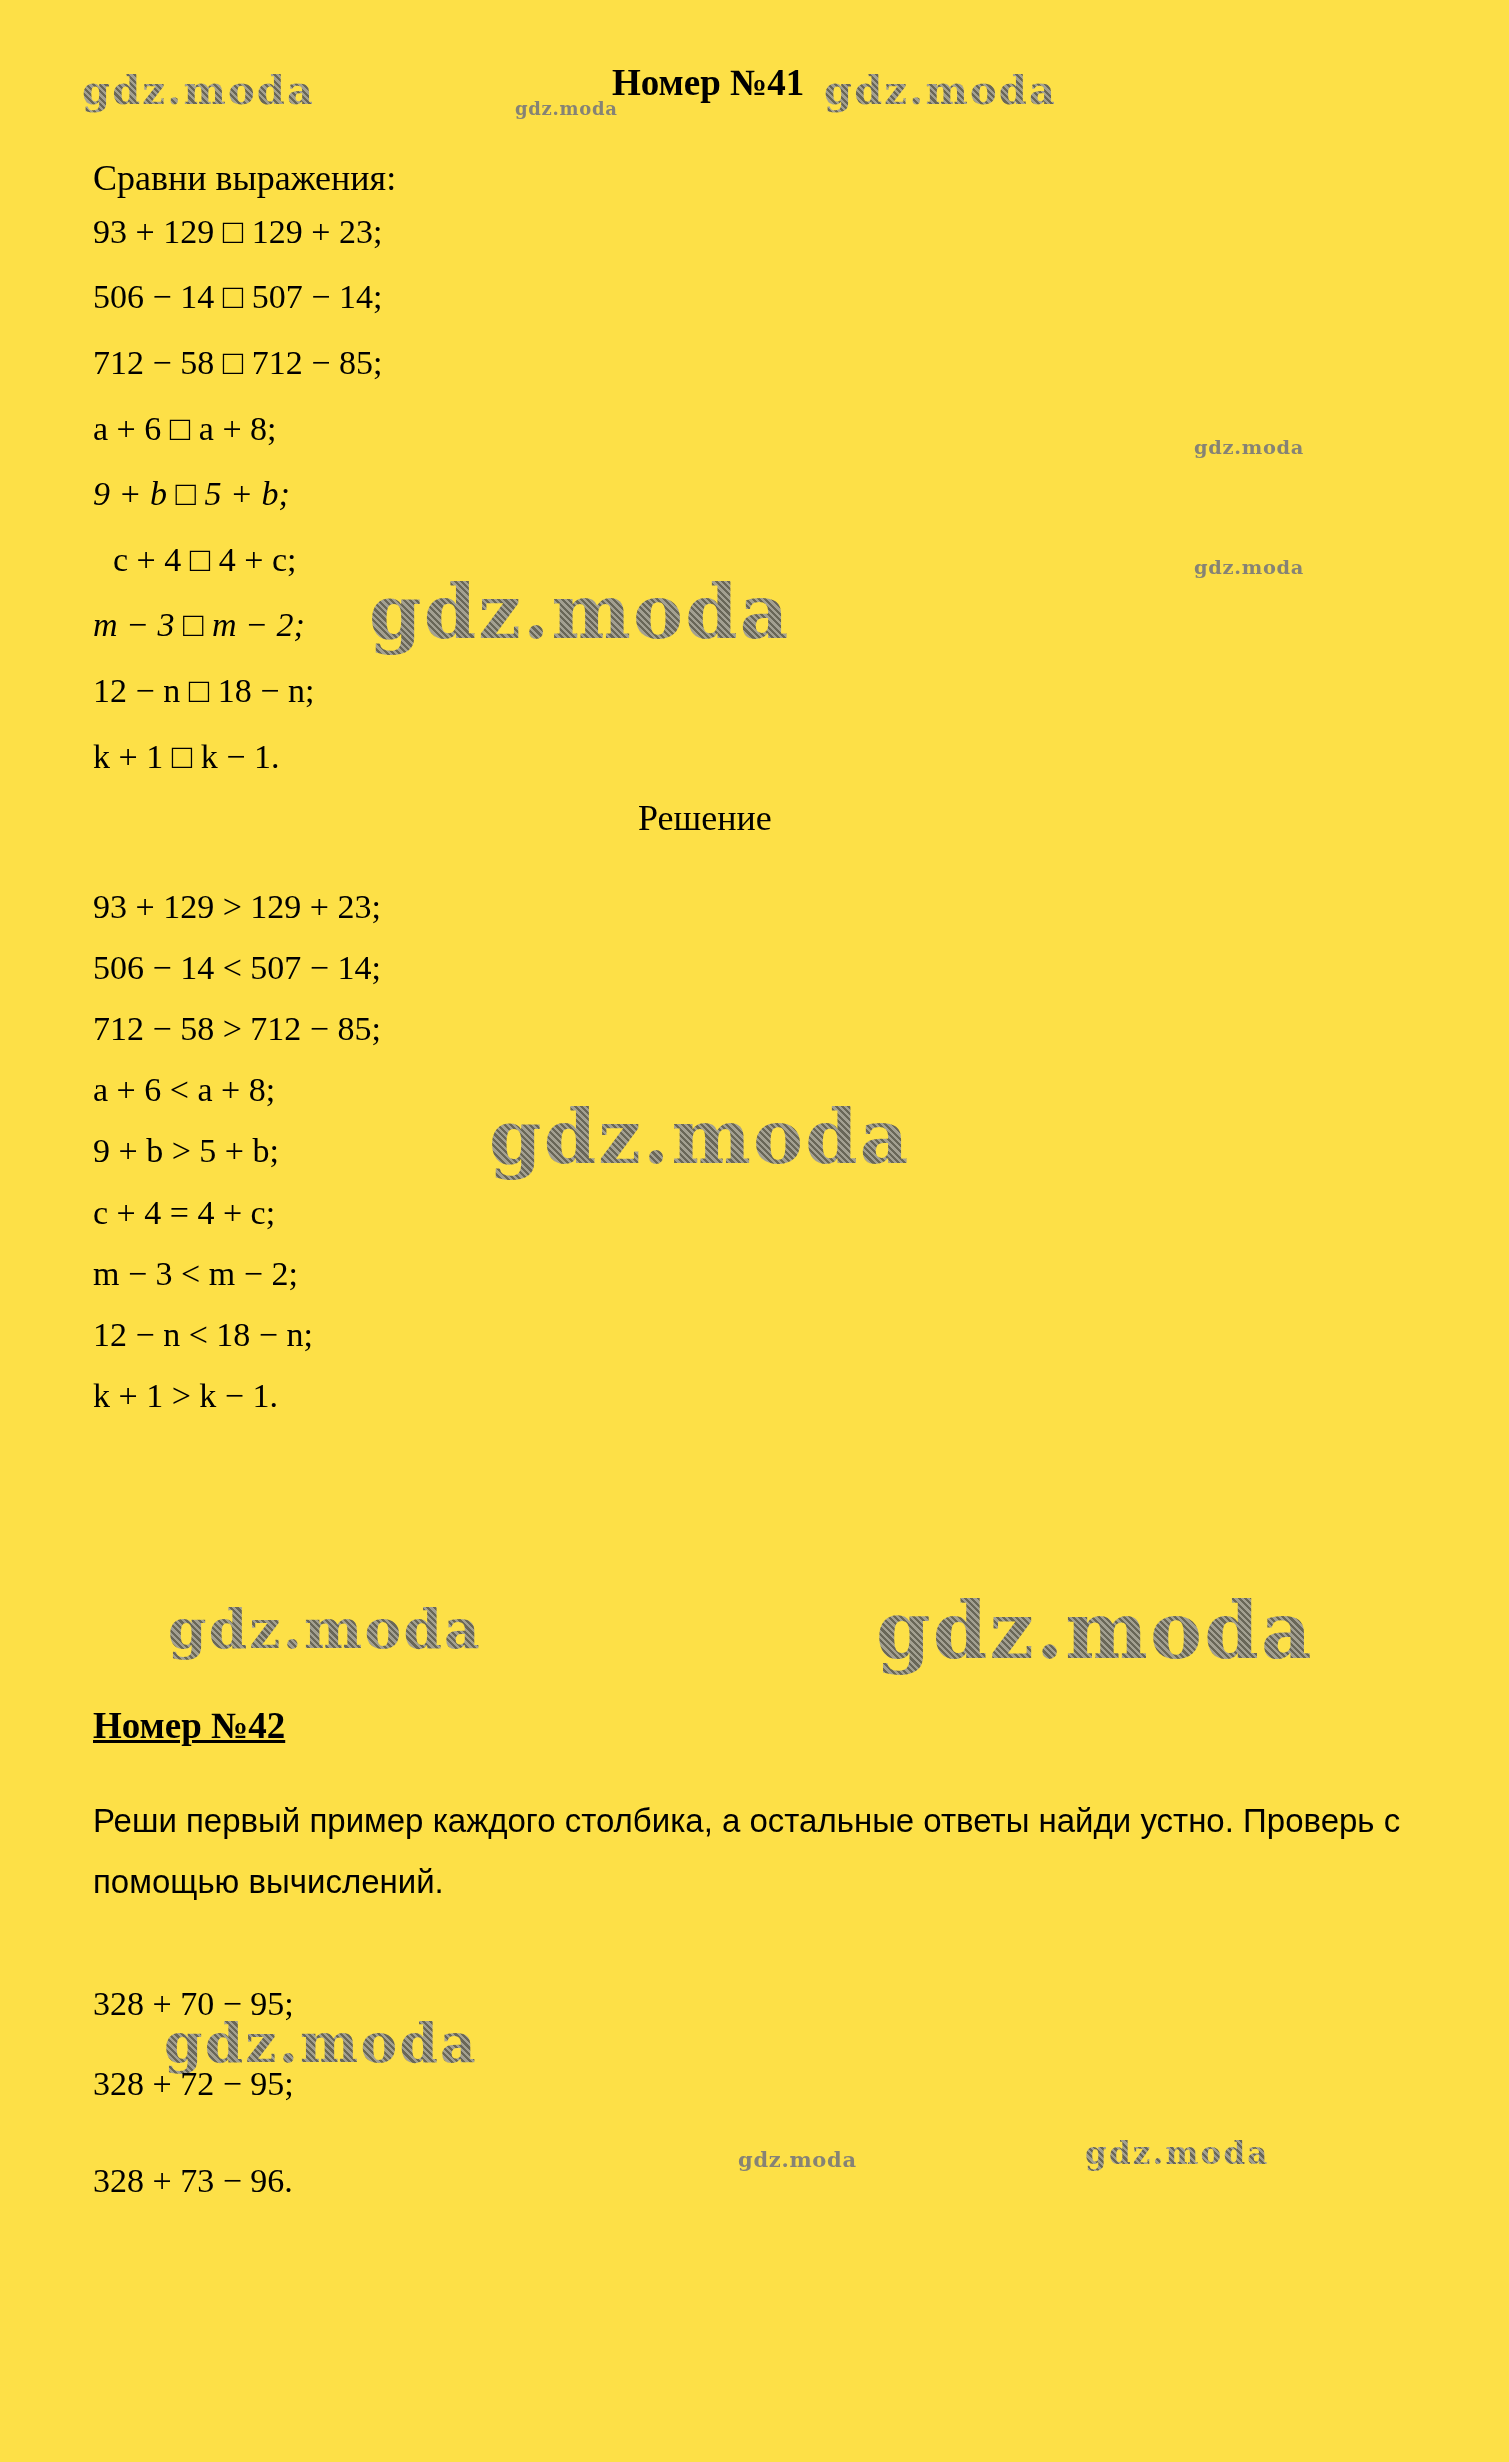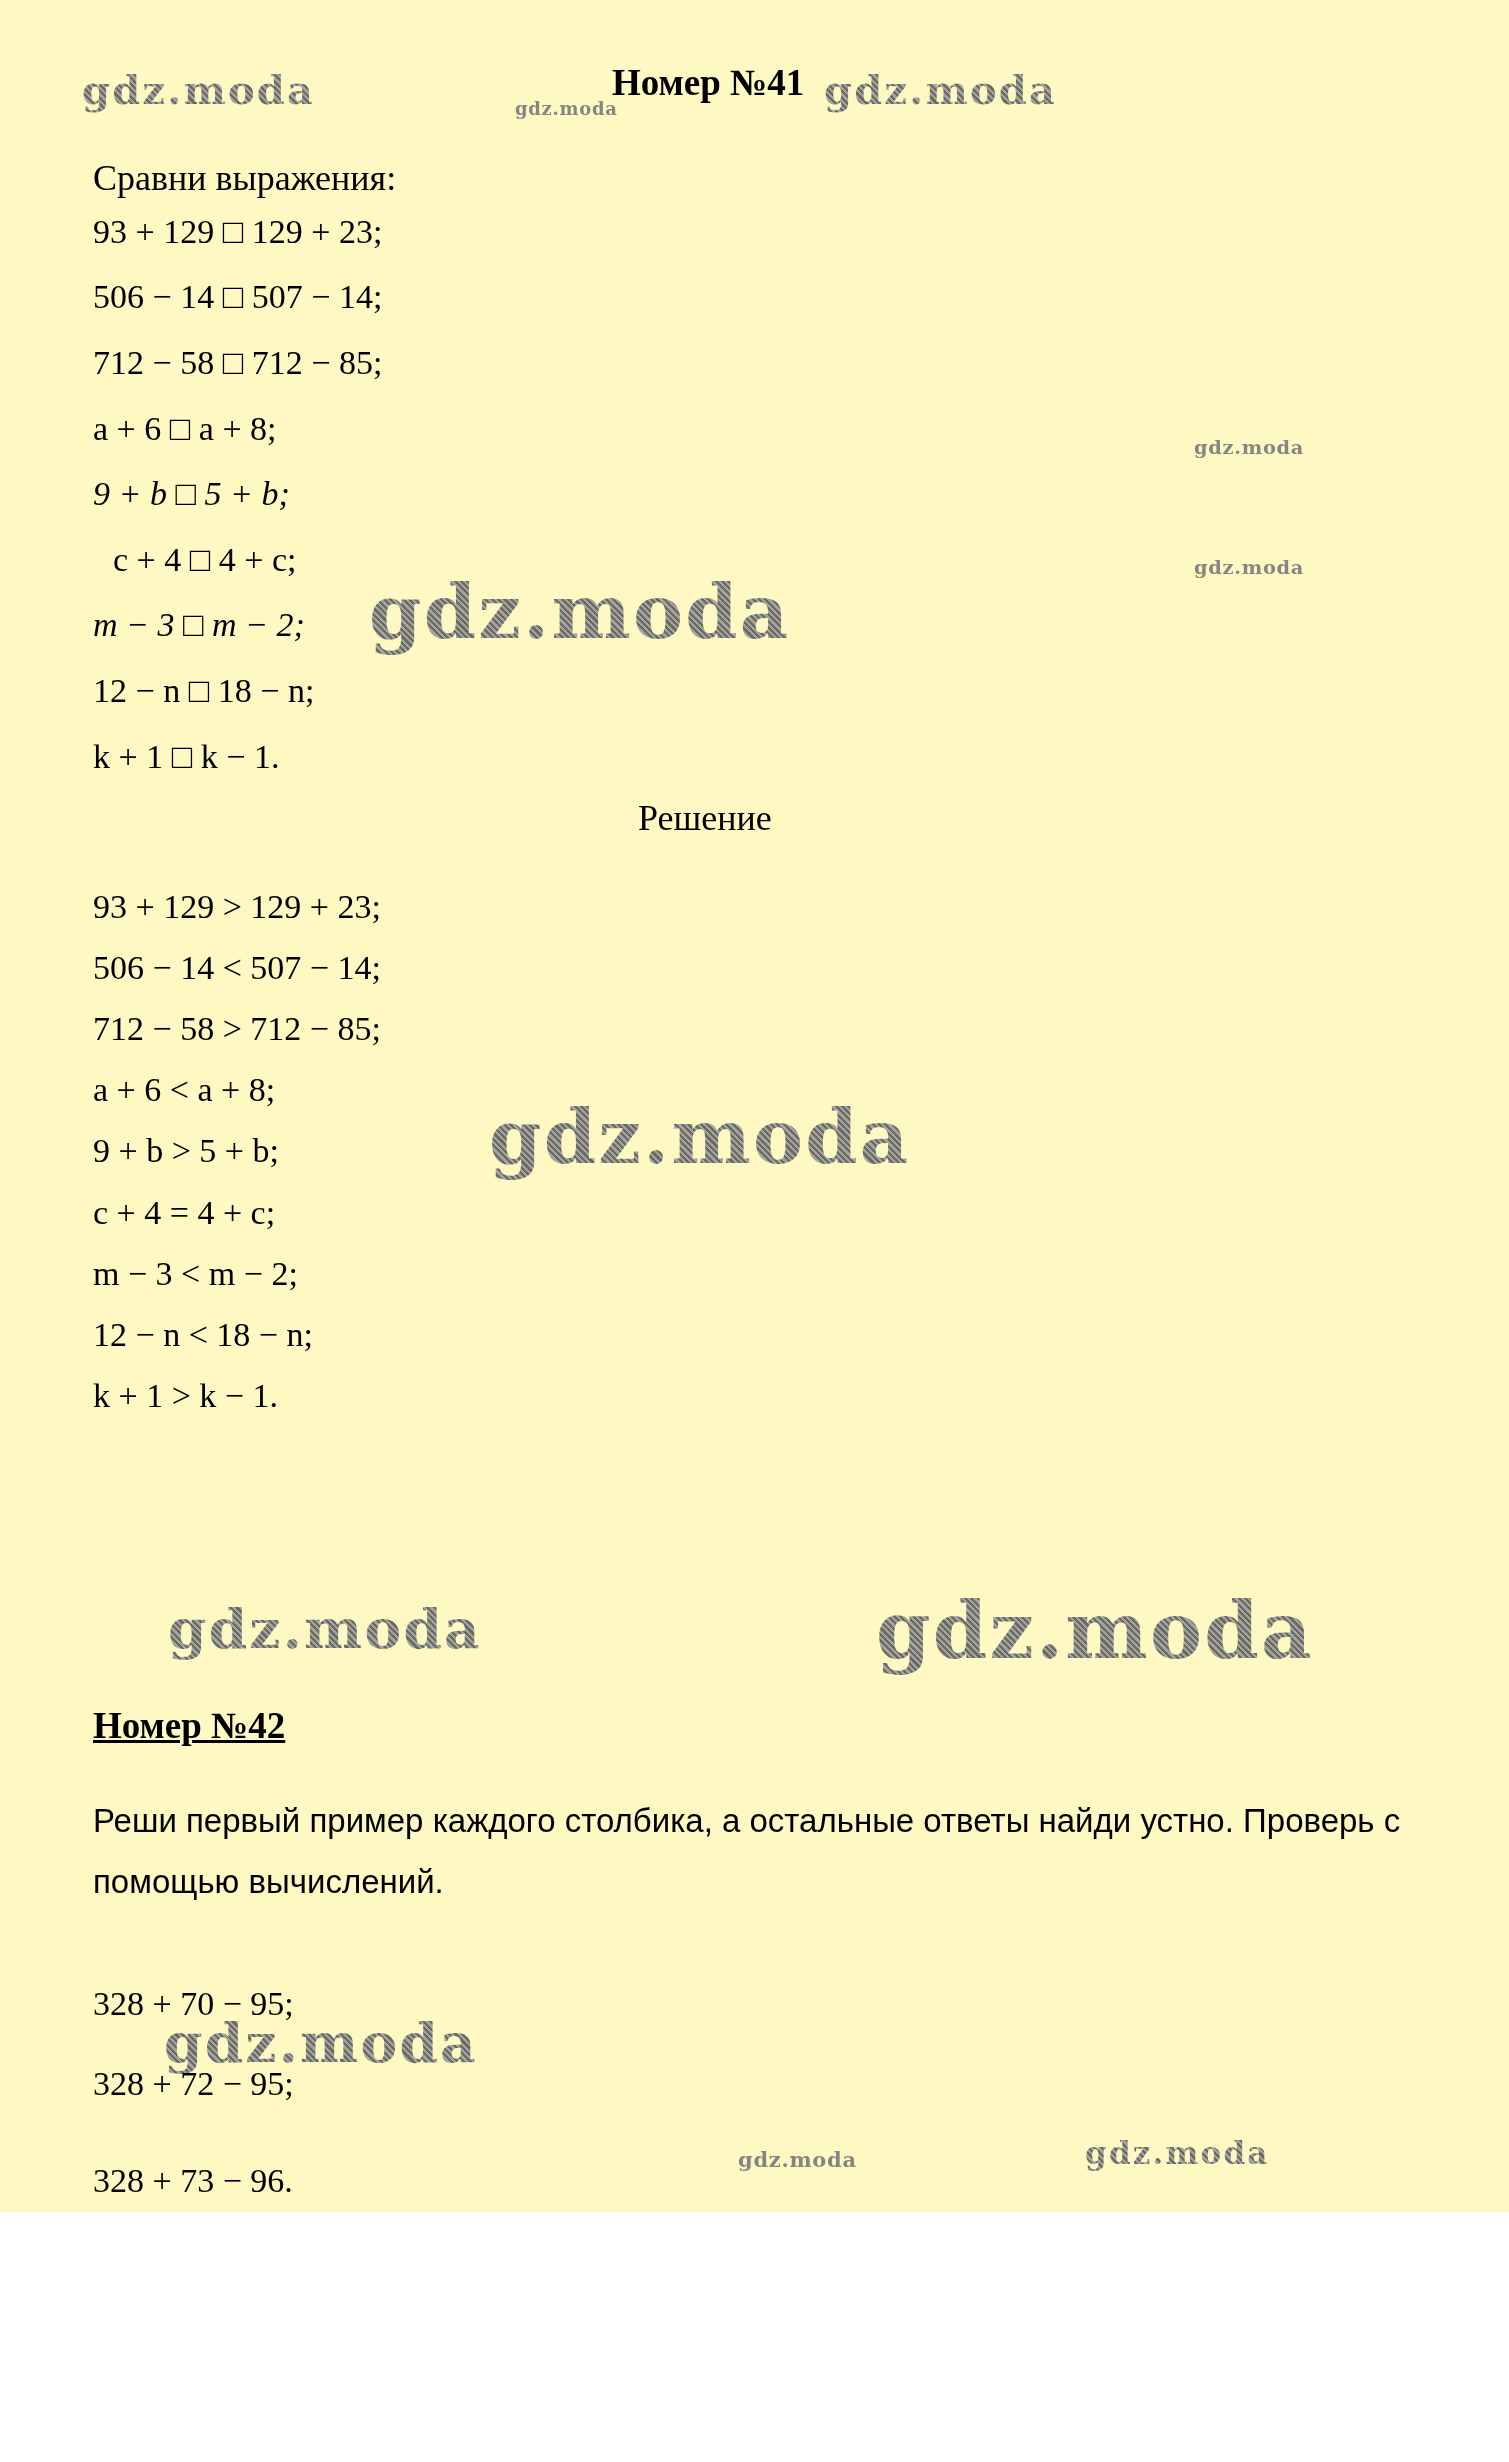--- a/index.html
+++ b/index.html
@@ -3,22 +3,22 @@
 <meta charset="utf-8">
 <style>
   html, body {
     margin: 0;
     padding: 0;
     background: #ffffff;
   }
   .page {
     position: relative;
     width: 1510px;
-    height: 2212px;
-    background: #fef9c3;
+    height: 2462px;
+    background: #fde047;
     font-family: "Liberation Serif", serif;
     color: #000000;
     overflow: hidden;
   }
   .abs { position: absolute; white-space: nowrap; }
 
   
   .expr {
     font-family: "Liberation Serif", serif;
     font-size: 34px;

